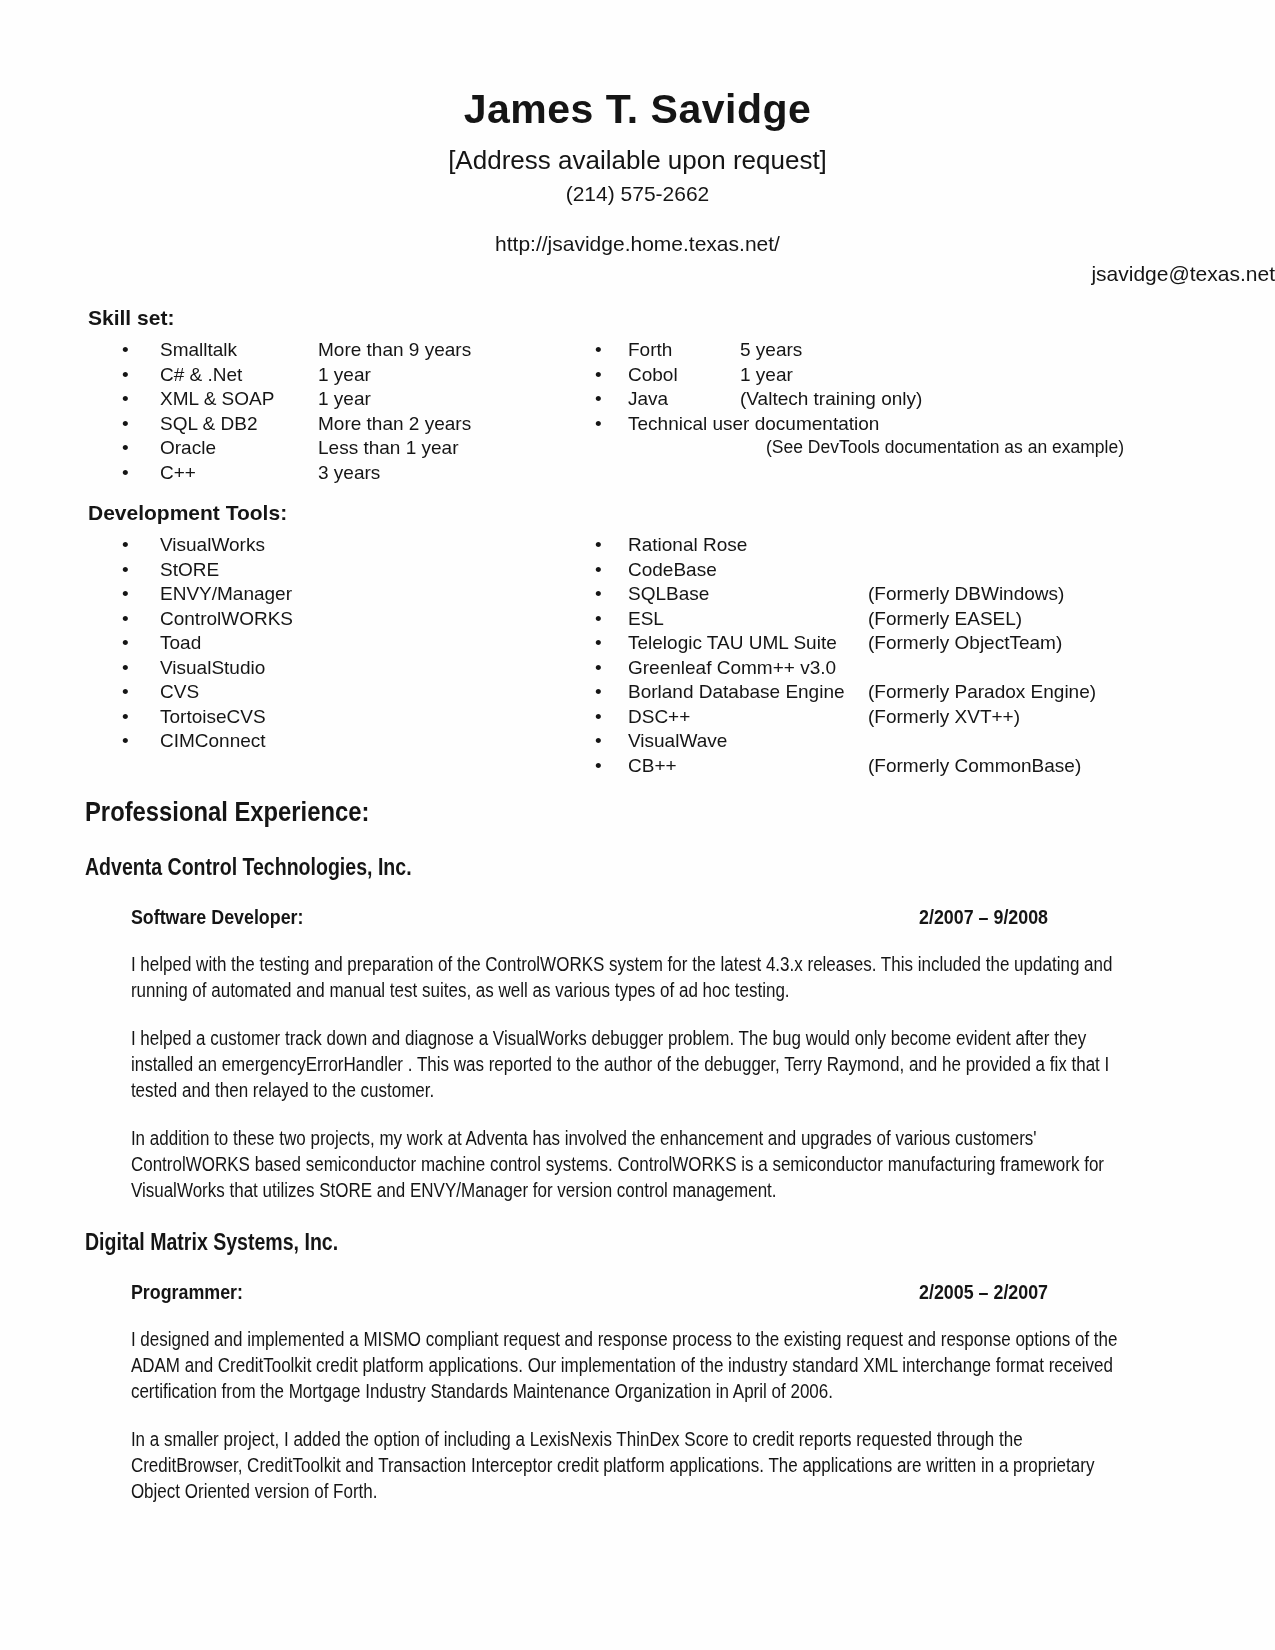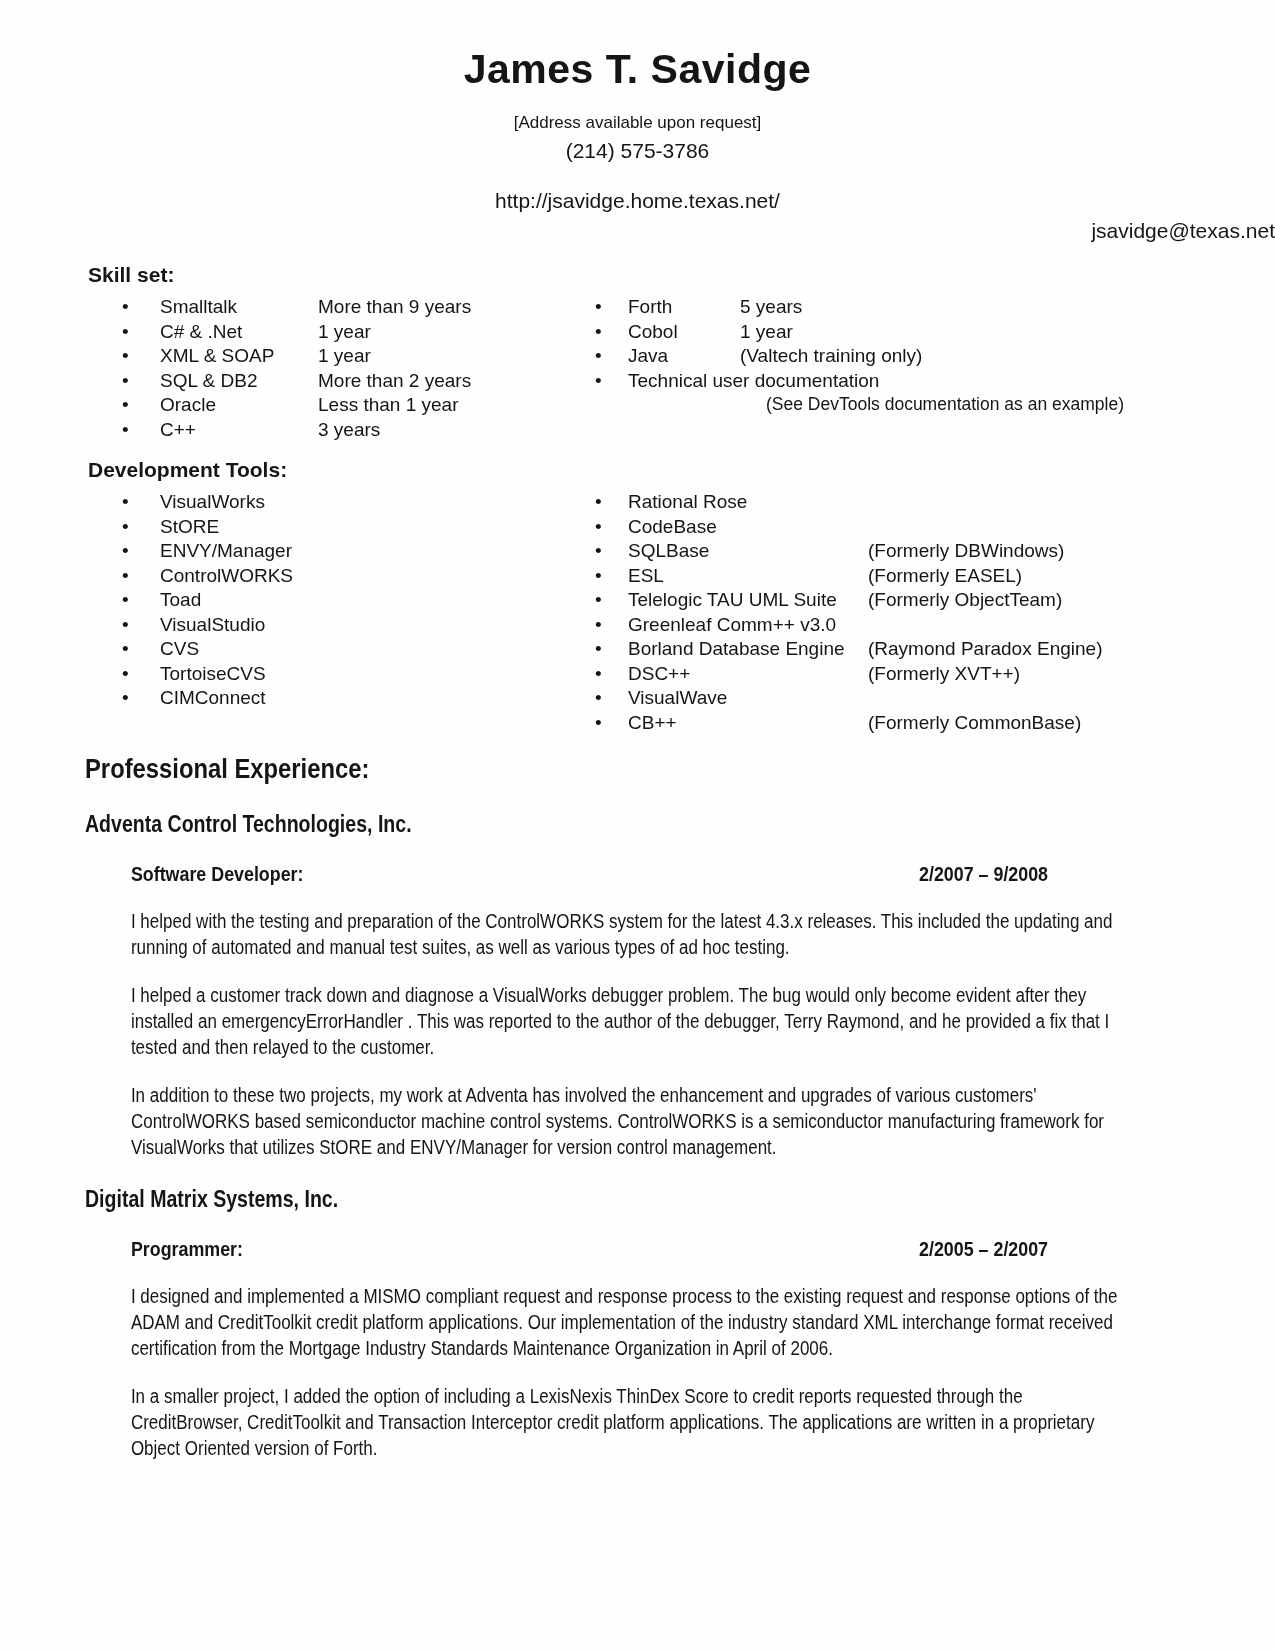--- a/index.html
+++ b/index.html
@@ -4,26 +4,26 @@
 <style>
   * { margin:0; padding:0; box-sizing:border-box; }
   html,body { background:#ffffff; }
   body {
     width:1275px; height:1650px;
     font-family:"Liberation Sans", sans-serif;
     color:#151515;
     position:relative;
     overflow:hidden;
   }
-  .page { width:1275px; height:1650px; background:#fefefe; padding-top:46px; }
+  .page { width:1275px; height:1650px; background:#fefefe; padding-top:86px; }
 
   
   .header { text-align:center; }
   .name { font-size:41px; font-weight:bold; letter-spacing:0.5px; }
-  .addr { font-size:17px; margin-top:20px; }
+  .addr { font-size:26px; margin-top:12px; }
   .phone { font-size:21px; margin-top:6px; }
   .site { font-size:21px; margin-top:26px; }
   .email { font-size:21px; margin-top:6px;text-align:right; }
 
   
   .section { padding-left:88px; }
   .sec-heading { font-size:21px; font-weight:bold; }
   .skills-sec { margin-top:20px; }
   .tools-sec { margin-top:16px; }
 
@@ -57,21 +57,21 @@
   .para { font-size:20px; line-height:26px; width:1173px; margin-top:22px; }
 </style>
 </head>
 <body>
 
 <div class="page">
 
   <div class="header">
     <div class="name">James T. Savidge</div>
     <div class="addr">[Address available upon request]</div>
-    <div class="phone">(214) 575-3786</div>
+    <div class="phone">(214) 575-2662</div>
     <div class="site">http://jsavidge.home.texas.net/</div>
     <div class="email">jsavidge@texas.net</div>
   </div>
 
   <div class="section skills-sec">
     <div class="sec-heading">Skill set:</div>
     <div class="cols">
       <div class="col-left">
         <div class="li li-skill-l">
           <span class="bullet">•</span>
@@ -197,21 +197,21 @@
           <span class="nowrap">(Formerly ObjectTeam)</span>
         </div>
         <div class="li li-tool-r">
           <span class="bullet">•</span>
           <span class="nowrap">Greenleaf Comm++ v3.0</span>
           <span class="nowrap"></span>
         </div>
         <div class="li li-tool-r">
           <span class="bullet">•</span>
           <span class="nowrap">Borland Database Engine</span>
-          <span class="nowrap">(Raymond Paradox Engine)</span>
+          <span class="nowrap">(Formerly Paradox Engine)</span>
         </div>
         <div class="li li-tool-r">
           <span class="bullet">•</span>
           <span class="nowrap">DSC++</span>
           <span class="nowrap">(Formerly XVT++)</span>
         </div>
         <div class="li li-tool-r">
           <span class="bullet">•</span>
           <span class="nowrap">VisualWave</span>
           <span class="nowrap"></span>

